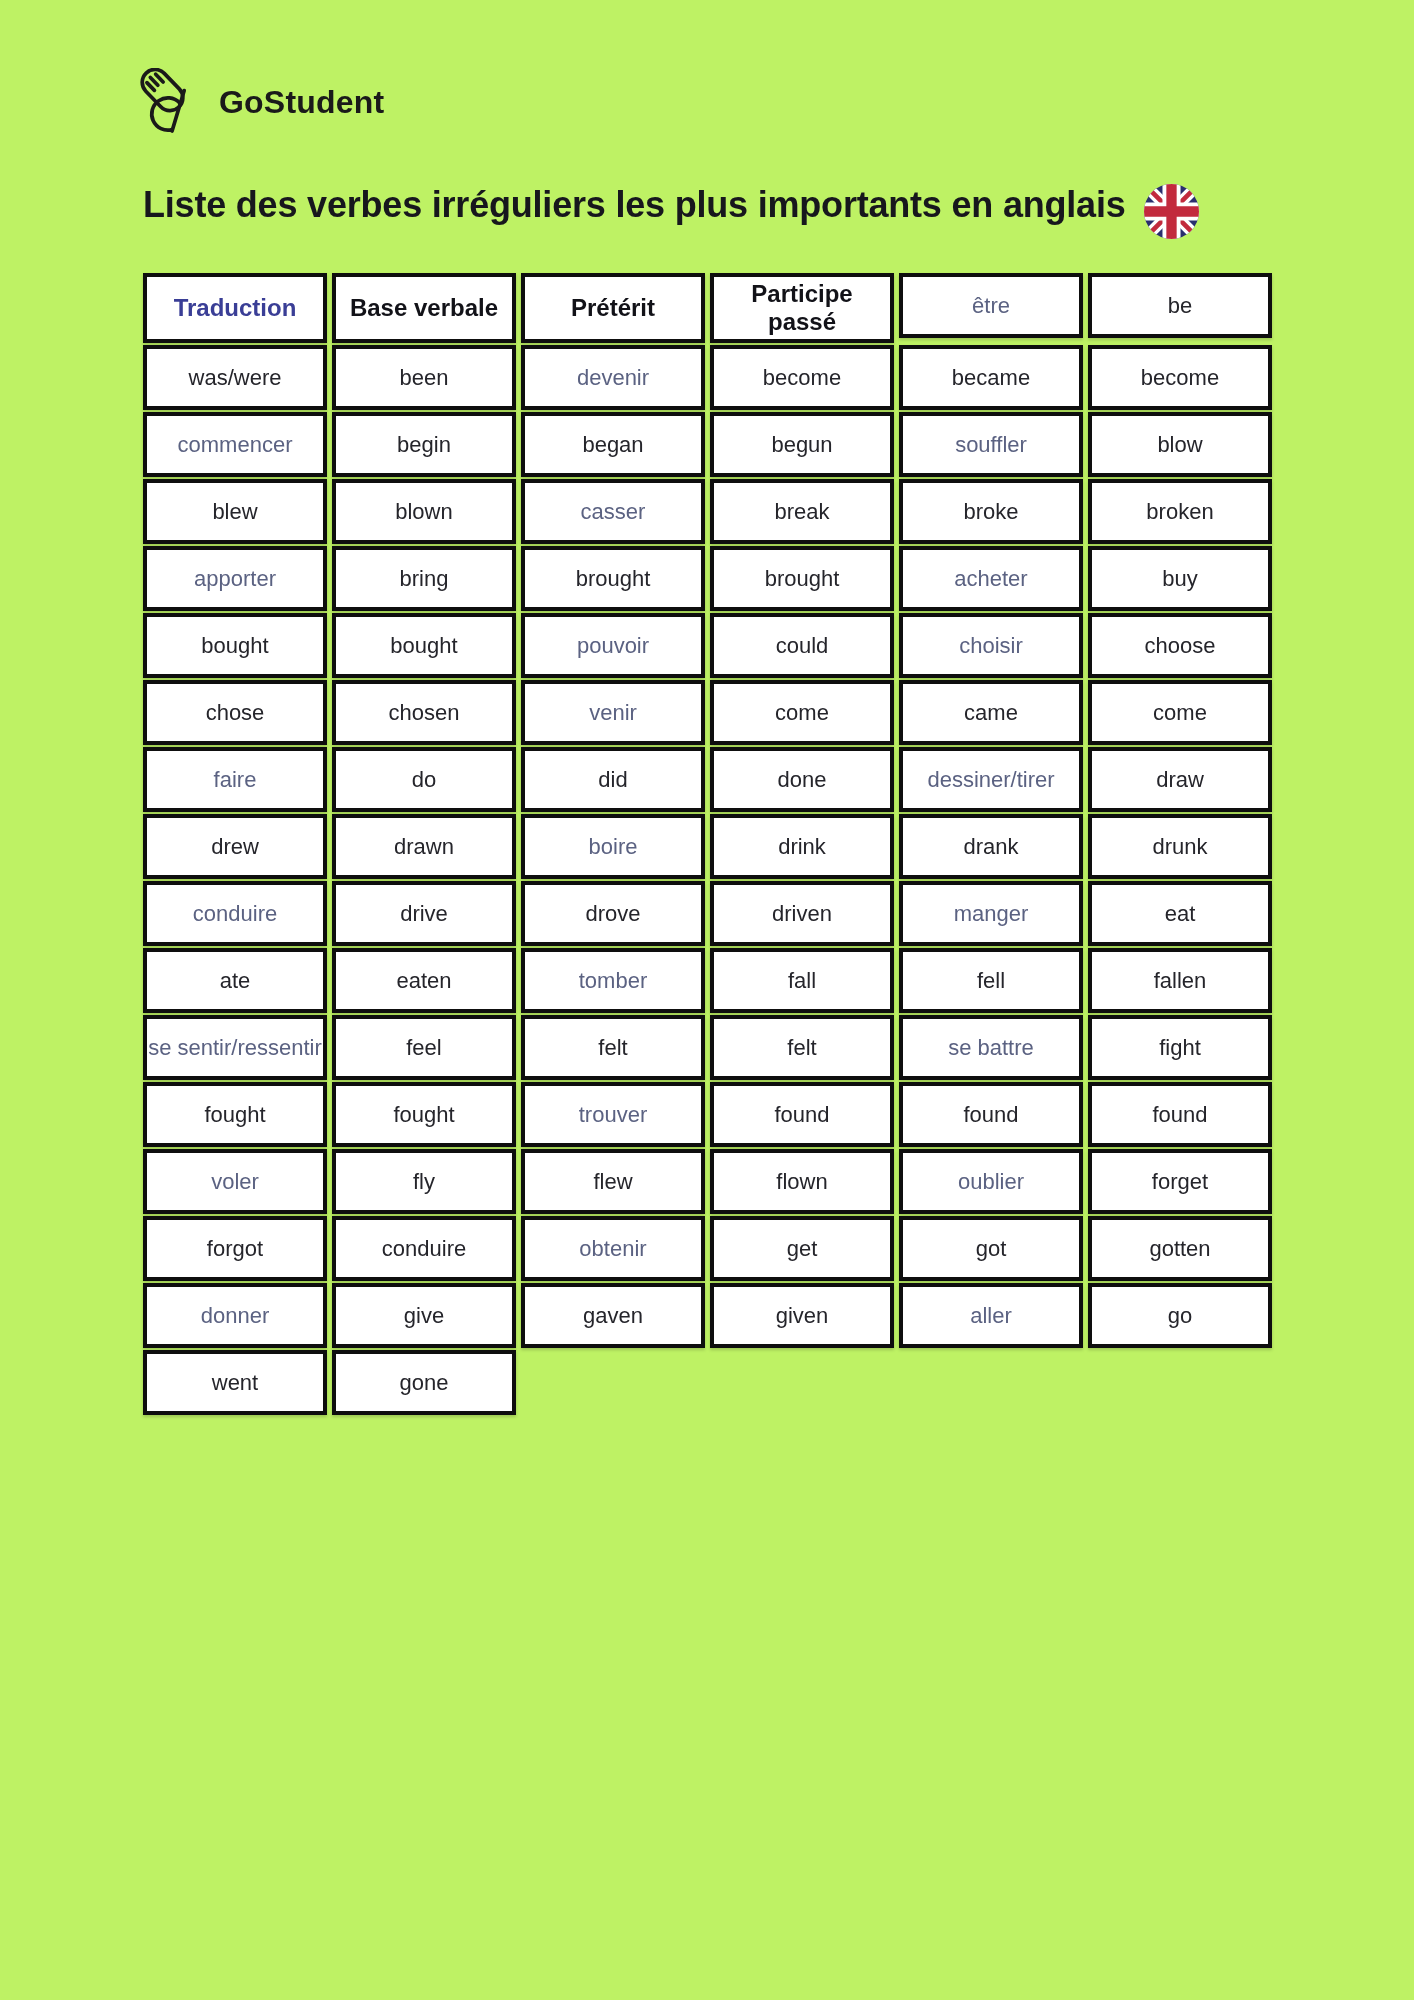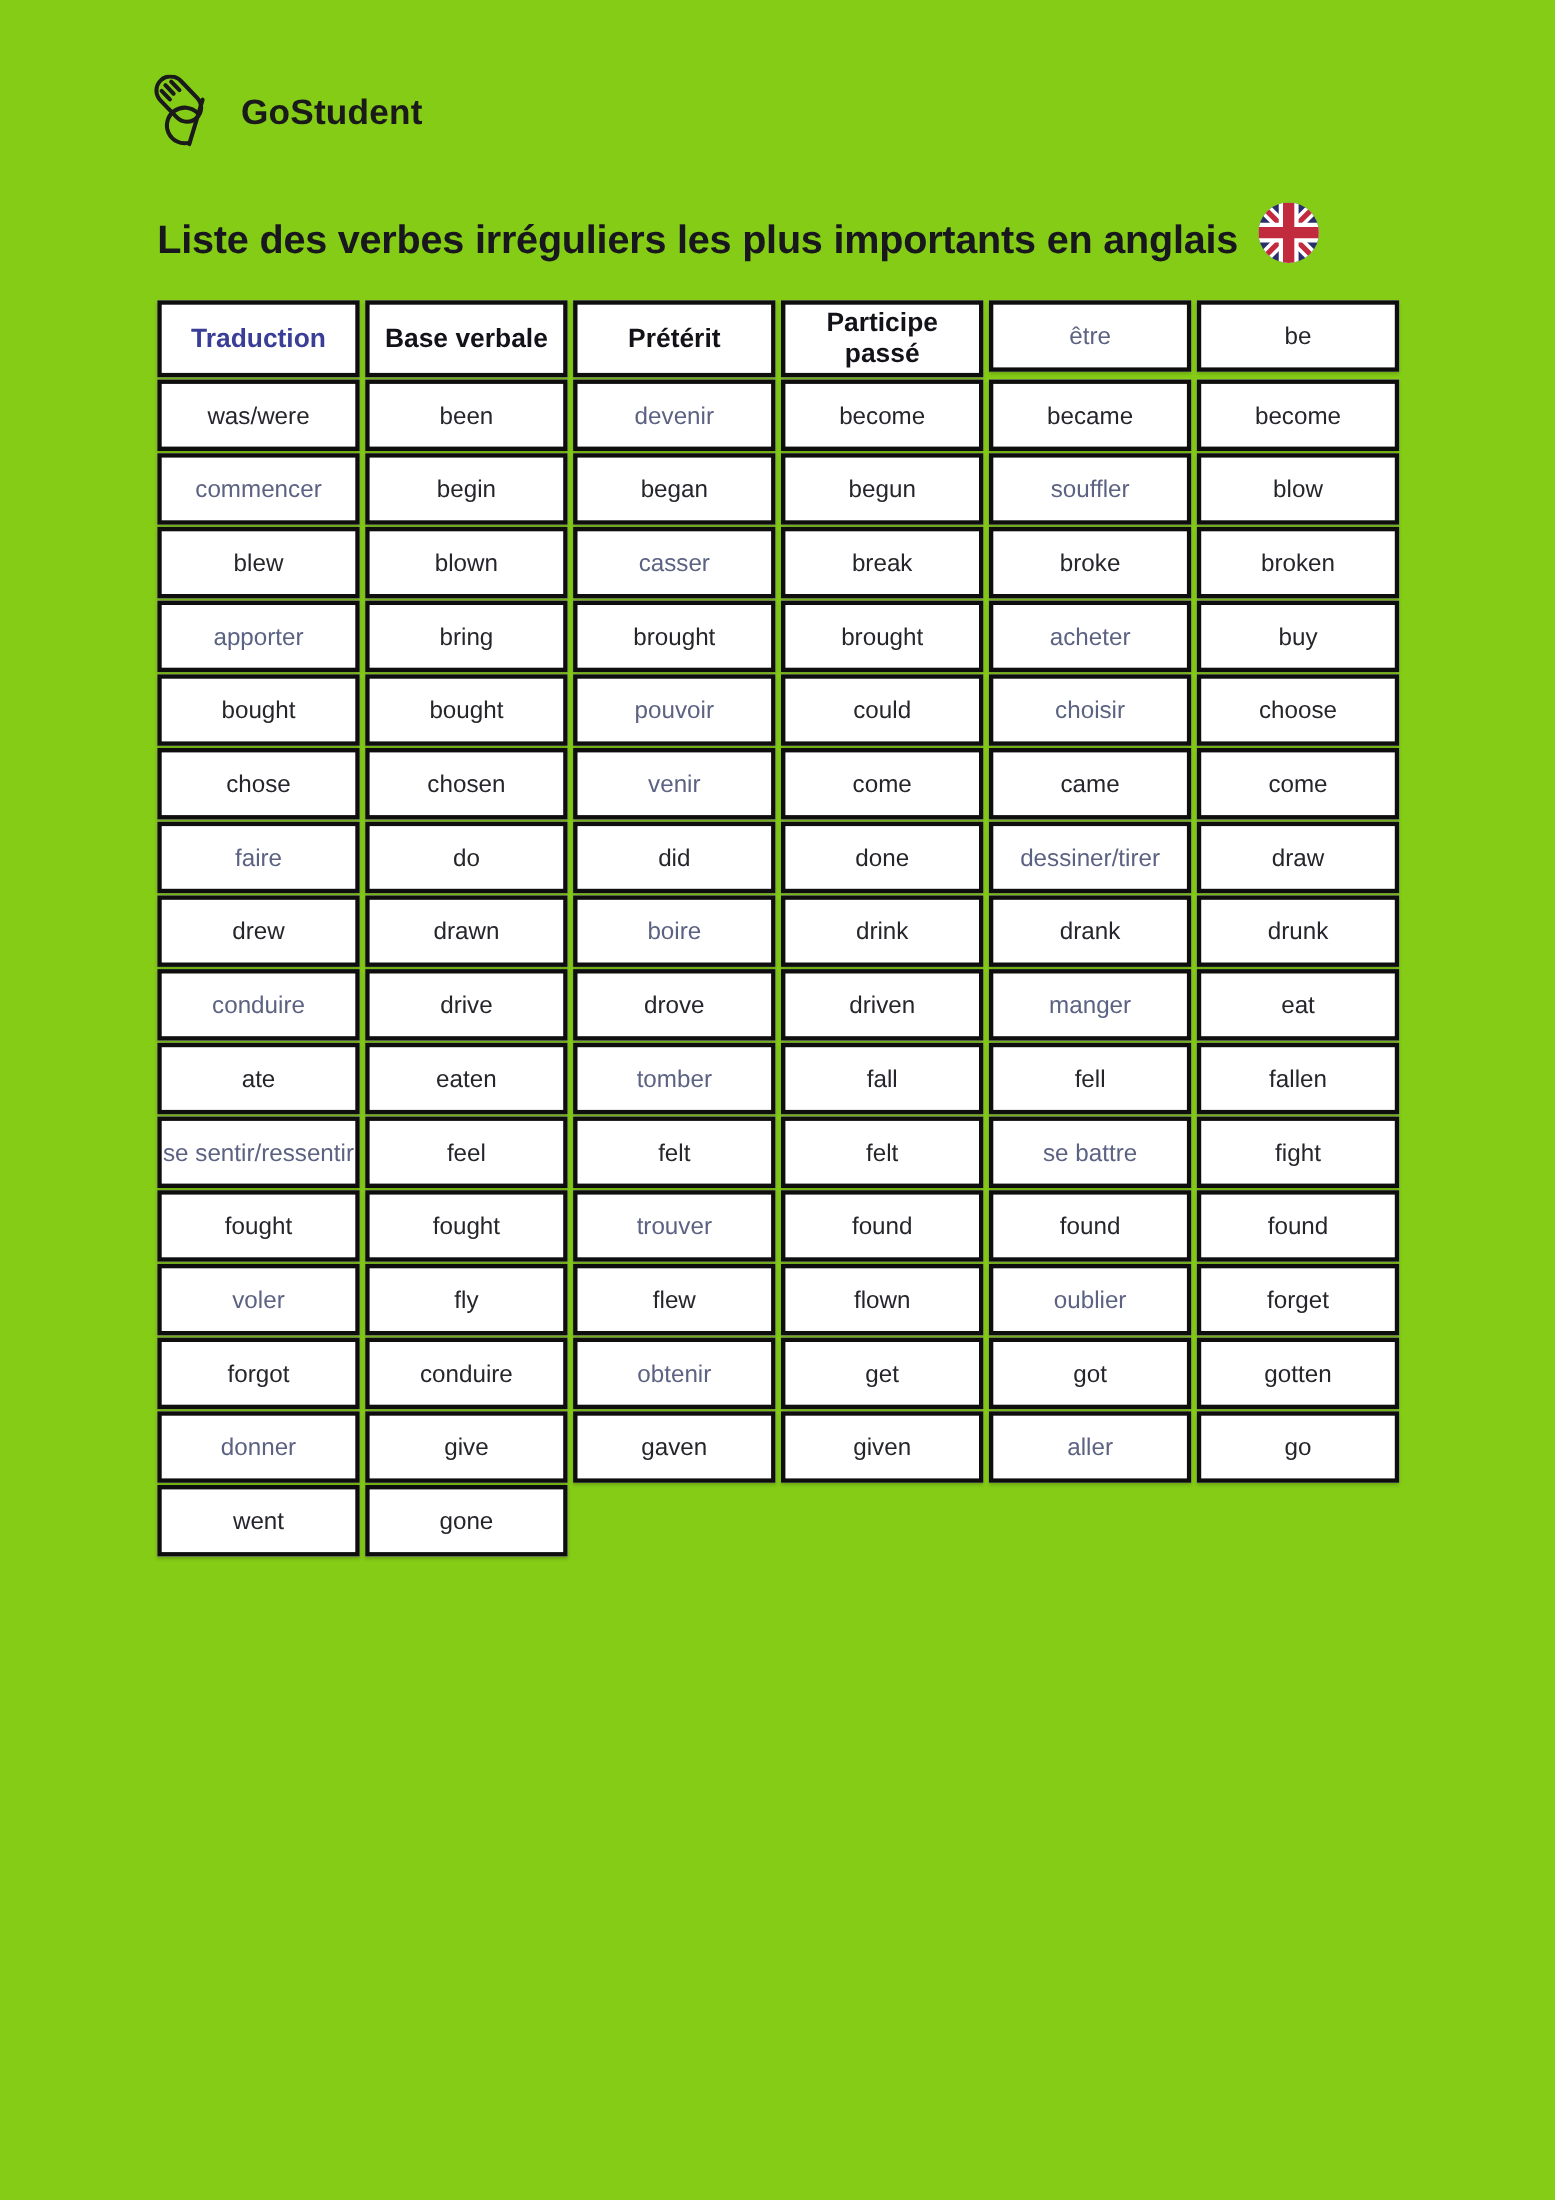--- a/index.html
+++ b/index.html
@@ -2,21 +2,21 @@
 <html style="--ink: #1a1a1a; --accent-blue: #3a3e96; --french-text: #5b6282; --english-text: #25252b; --border: #0e0e0e; --flag-navy: #2a2e6e; --flag-red: #c22a3d;"><head>
 <meta charset="utf-8">
 <style>
   html, body { margin: 0; padding: 0; background: #ffffff; }
   body {
     width: 1414px; height: 2000px;
     font-family: "Liberation Sans", sans-serif;
     position: relative;
     color: #25252b;
   }
-  .page { position: absolute; inset: 0; background: #84cc16; }
+  .page { position: absolute; inset: 0; background: #bef264; }
 
   
   .logo-row {
     position: absolute; left: 137px; top: 68px;
     display: flex; align-items: center; gap: 24px;
   }
   .logo-icon { width: 58px; height: 68px; display: block; }
   .logo-stroke {
     fill: none;
     stroke: var(--ink, #1a1a1a);
@@ -25,21 +25,21 @@
     stroke-linejoin: round;
   }
   .logo-text {
     font-size: 32px; font-weight: 600; color: var(--ink, #1a1a1a);
     letter-spacing: 0.2px;
   }
 
   
   .title-row {
     position: absolute; left: 143px; top: 184px; width: 1190px;
-    display: flex; align-items: flex-end; gap: 18px;
+    display: flex; align-items: flex-start; gap: 18px;
   }
   .doc-title {
     margin: 0; white-space: nowrap;
     font-size: 36px; font-weight: bold;
     color: #17171d; letter-spacing: -0.2px;
   }
   .flag { width: 55px; height: 55px; flex: 0 0 auto; display: block; }
   .flag-navy-bg { fill: var(--flag-navy, #2a2e6e); }
   .flag-white-stroke { stroke: #ffffff; fill: none; }
   .flag-red-stroke { stroke: var(--flag-red, #c22a3d); fill: none; }

